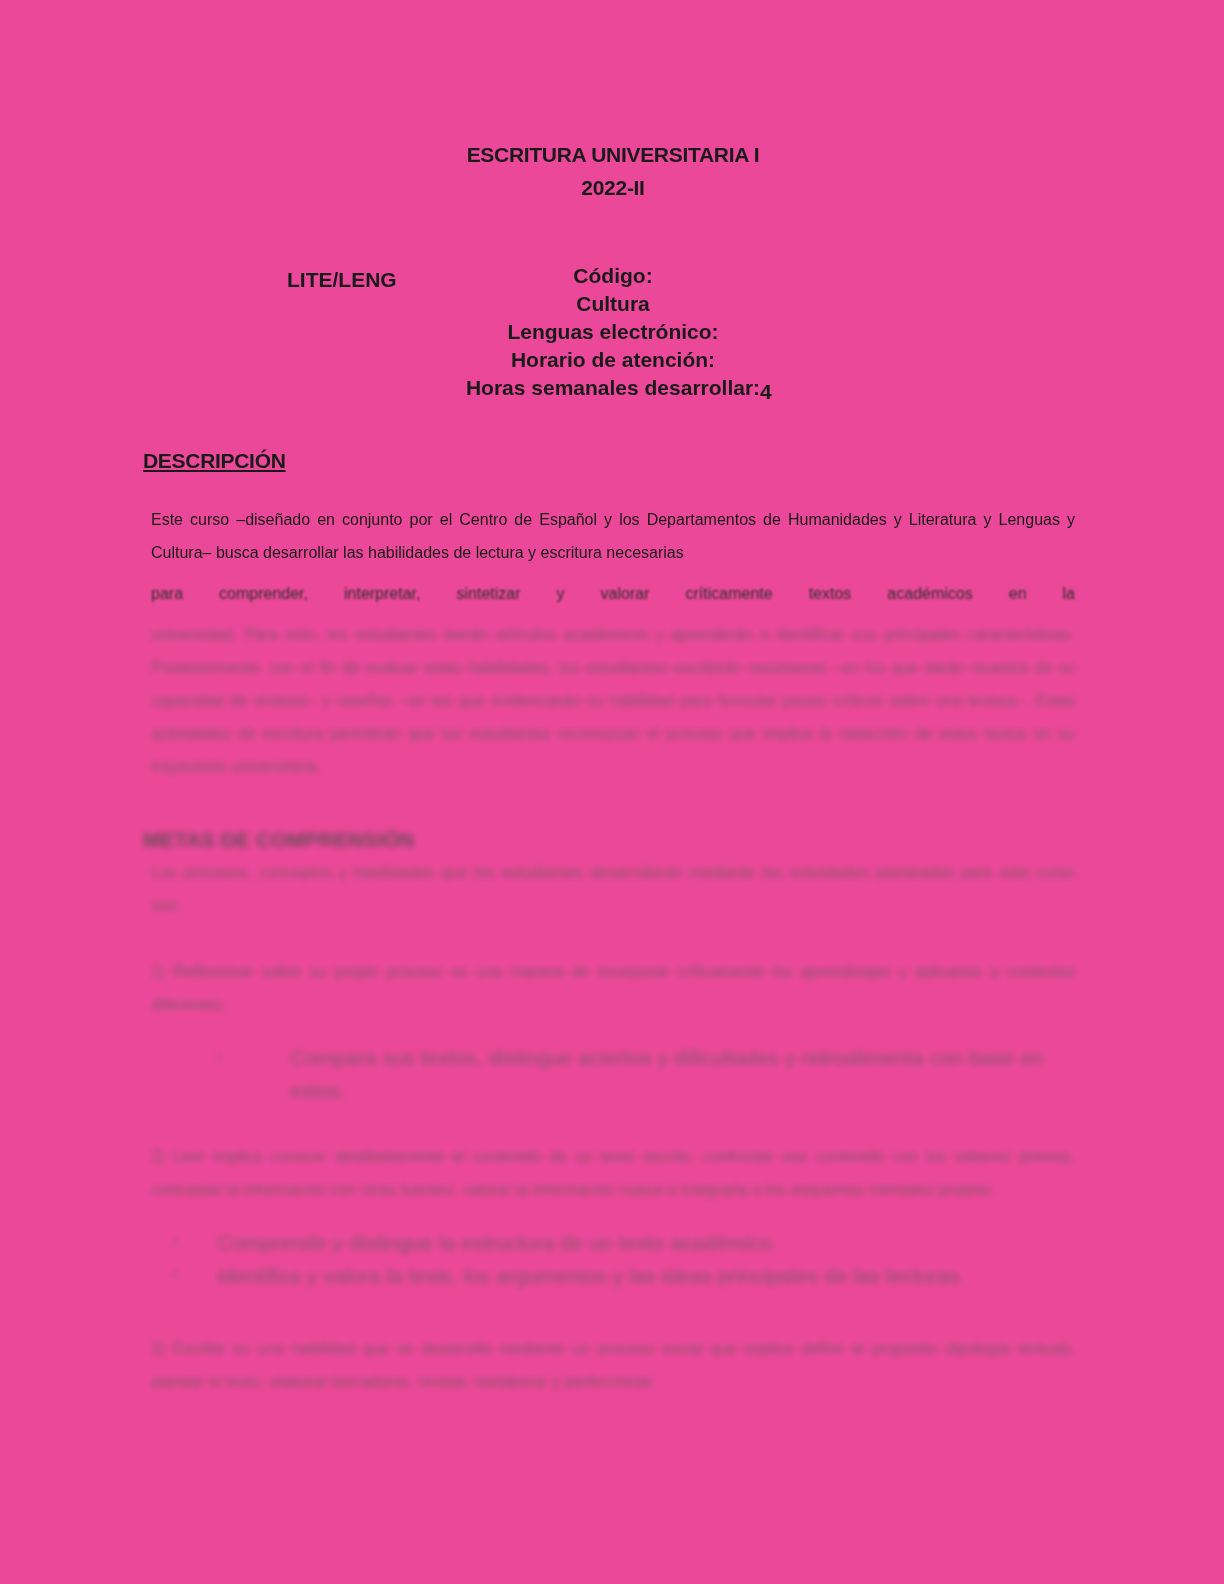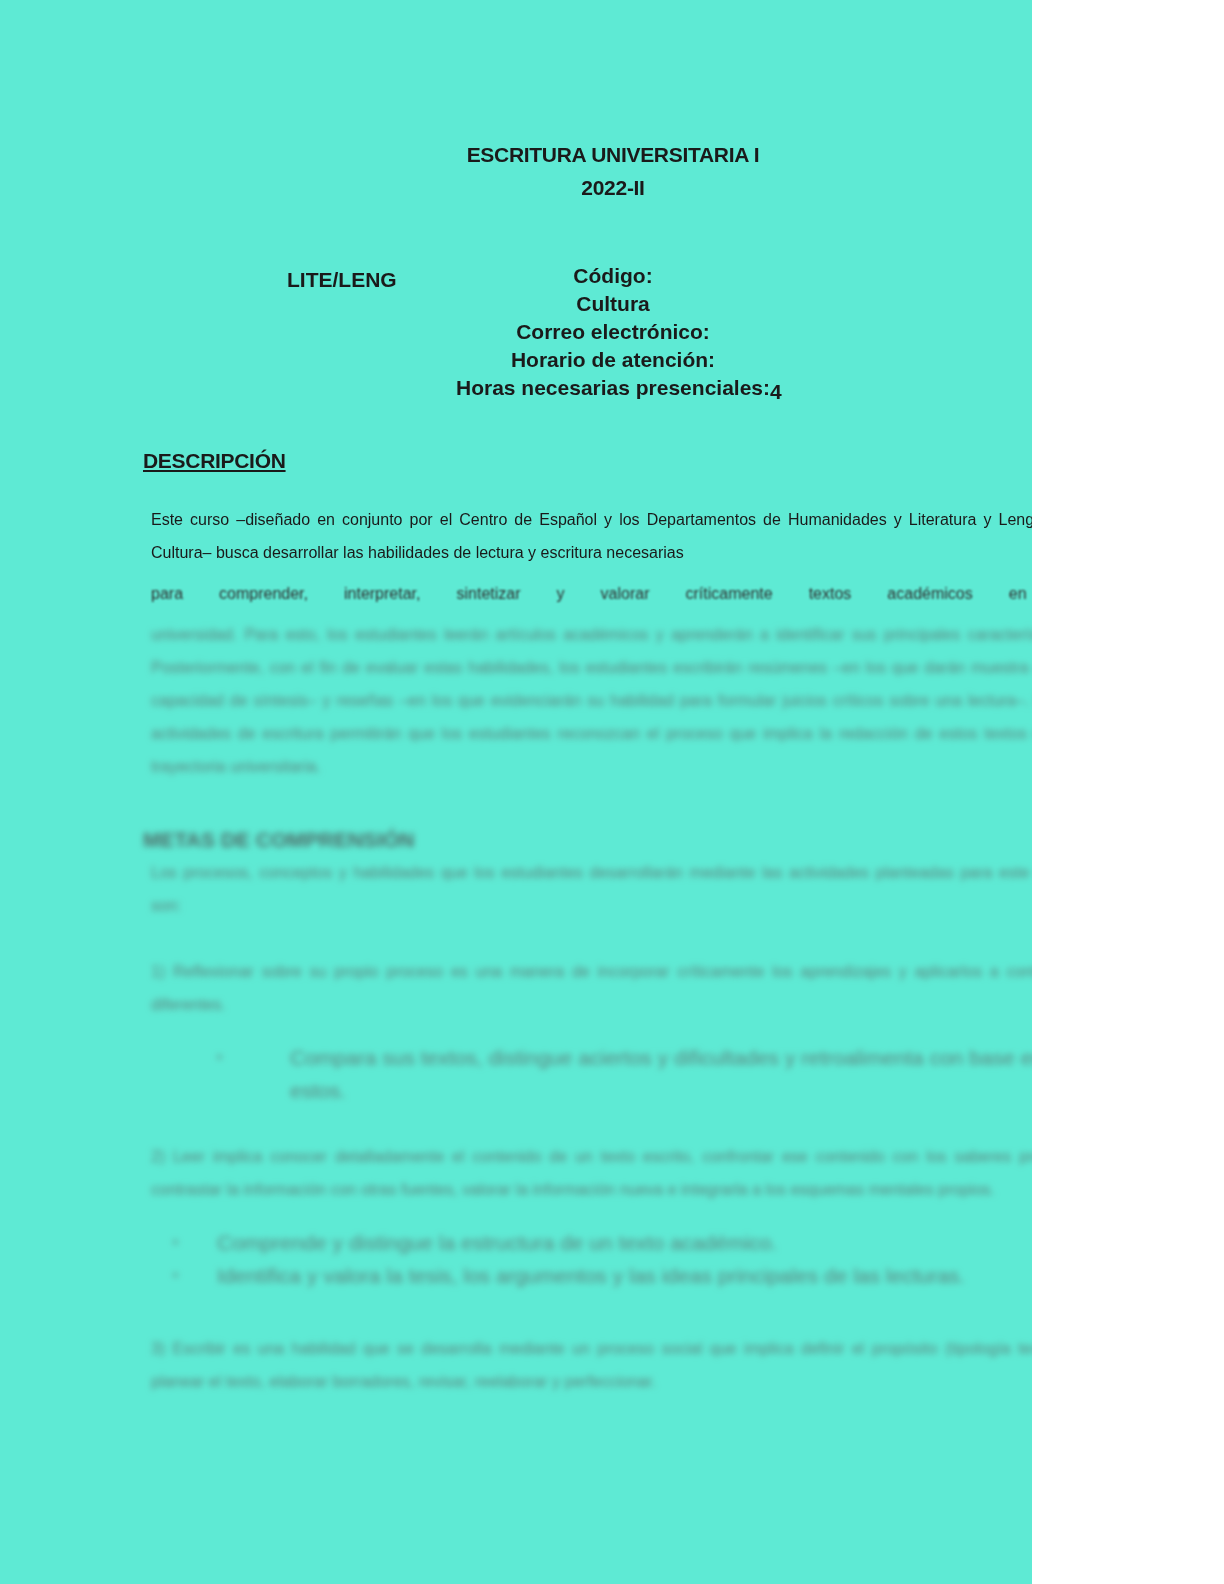--- a/index.html
+++ b/index.html
@@ -2,23 +2,23 @@
 <html><head>
 <meta charset="utf-8">
 <style>
   html, body {
     margin: 0;
     padding: 0;
     background: #ffffff;
   }
   .page {
     position: relative;
-    width: 1032px;
+    width: 1224px;
     height: 1584px;
-    background: #5eead4;
+    background: #ec4899;
     overflow: hidden;
     font-family: "Liberation Sans", "DejaVu Sans", sans-serif;
     color: #1a1a1a;
   }
   .content {
     position: absolute;
     left: 143px;
     top: 0;
     width: 940px;
   }
@@ -126,29 +126,29 @@
     <div class="meta-block">
       <div class="meta-row">
         <span class="meta-label">Código:</span>
         <span class="meta-value">LITE/LENG</span>
       </div>
       <div class="meta-row">
         <span class="meta-label">Cultura</span>
         <span class="meta-value"></span>
       </div>
       <div class="meta-row">
-        <span class="meta-label">Correo electrónico:</span>
+        <span class="meta-label">Lenguas electrónico:</span>
         <span class="meta-value"></span>
       </div>
       <div class="meta-row">
         <span class="meta-label">Horario de atención:</span>
         <span class="meta-value"></span>
       </div>
       <div class="meta-row">
-        <span class="meta-label">Horas necesarias presenciales:</span>
+        <span class="meta-label">Horas semanales desarrollar:</span>
         <span class="meta-value">4</span>
       </div>
     </div>
 
     <div class="section-heading">DESCRIPCIÓN</div>
 
     <p class="para para-clear">Este curso –diseñado en conjunto por el Centro de Español y los Departamentos de Humanidades y Literatura y Lenguas y Cultura– busca desarrollar las habilidades de lectura y escritura necesarias</p>
     <p class="para para-semi">para comprender, interpretar, sintetizar y valorar críticamente textos académicos en la</p>
     <p class="para redacted redacted-para">universidad. Para esto, los estudiantes leerán artículos académicos y aprenderán a identificar sus principales características. Posteriormente, con el fin de evaluar estas habilidades, los estudiantes escribirán resúmenes –en los que darán muestra de su capacidad de síntesis– y reseñas –en los que evidenciarán su habilidad para formular juicios críticos sobre una lectura–. Estas actividades de escritura permitirán que los estudiantes reconozcan el proceso que implica la redacción de estos textos en su trayectoria universitaria.</p>
 

